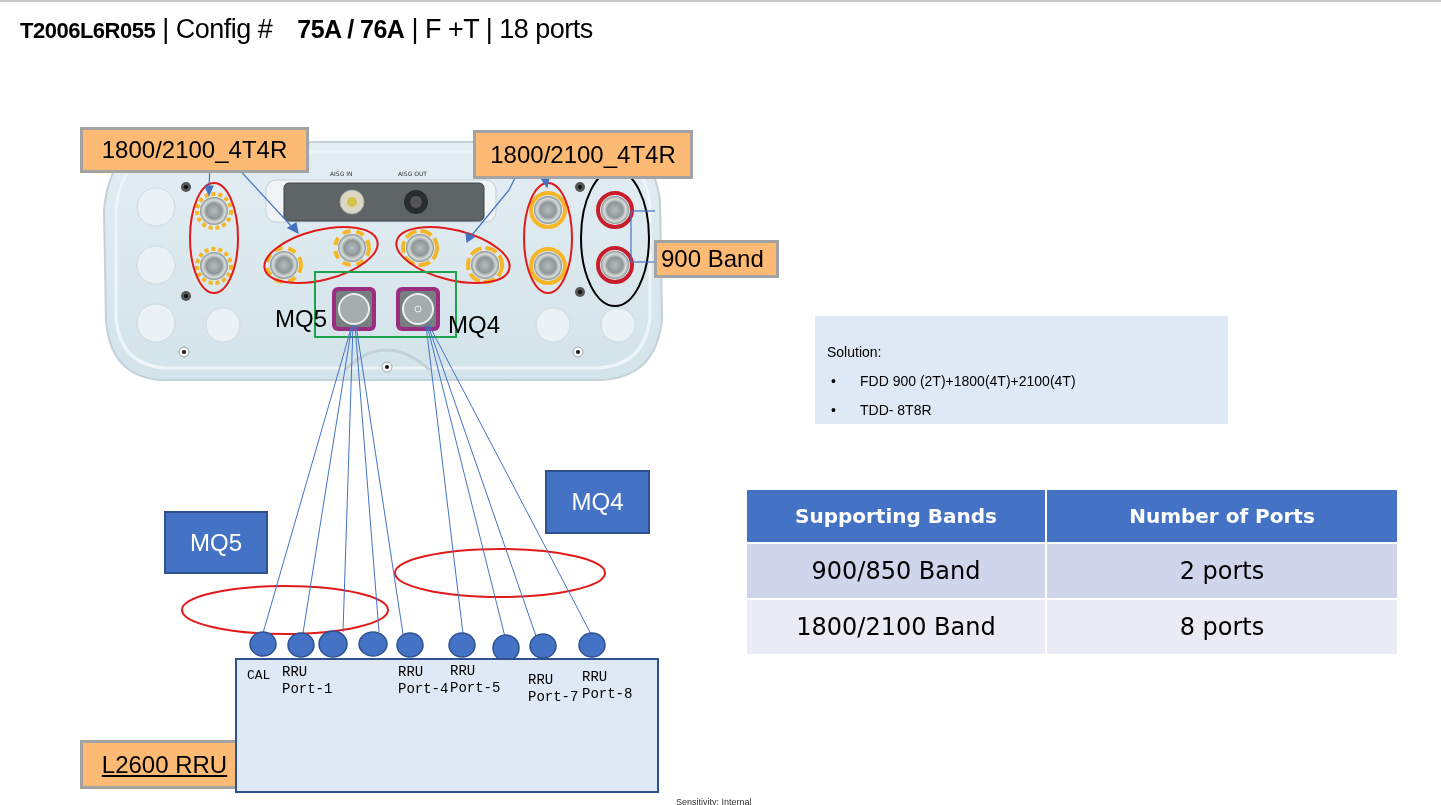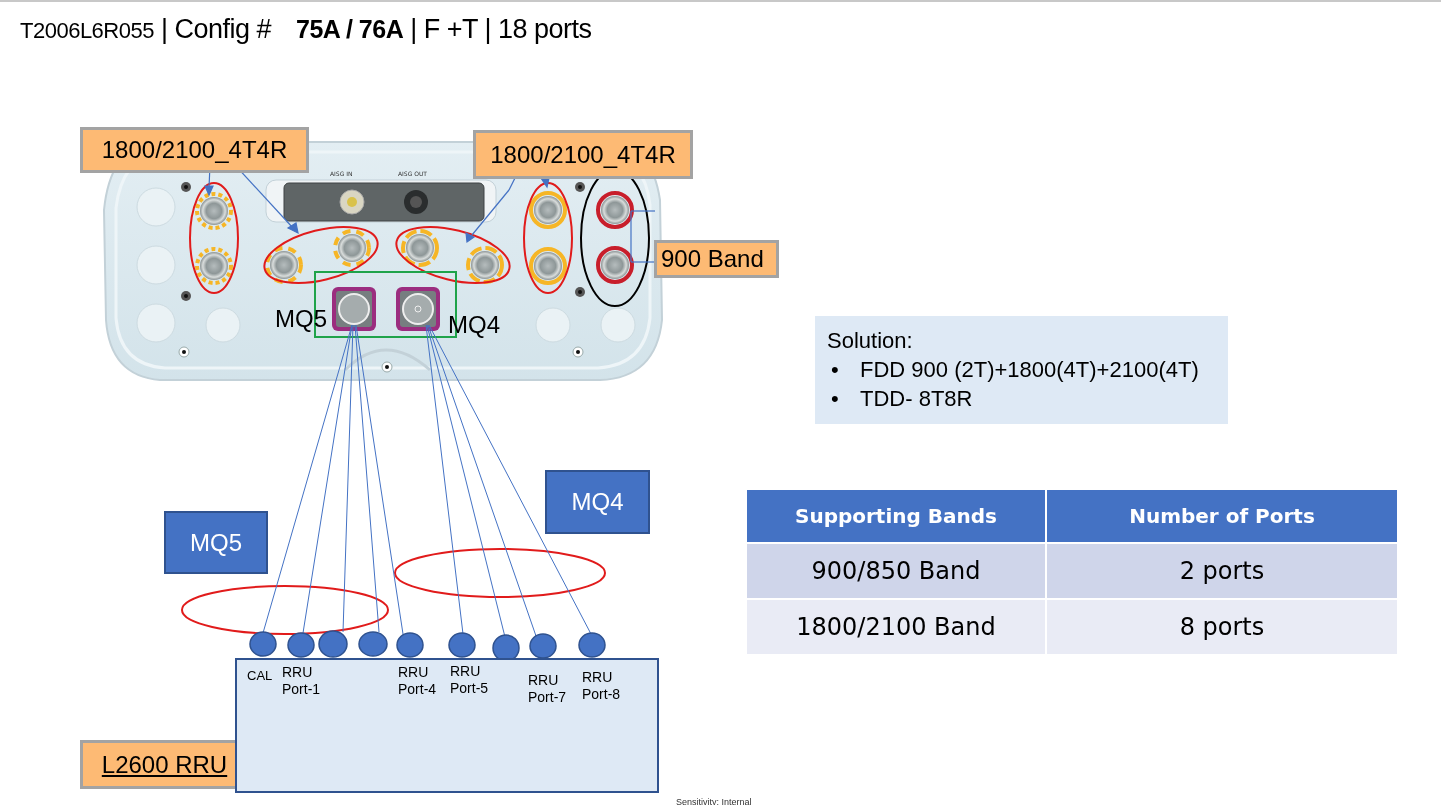--- a/index.html
+++ b/index.html
@@ -1,31 +1,31 @@
 <!DOCTYPE html>
 <html><head>
 <meta charset="utf-8">
 <style>
   html, body { margin:0; padding:0; }
   body { width:1441px; height:805px; position:relative; background:#ffffff; overflow:hidden;
          font-family:"Liberation Sans", sans-serif; color:#000; }
   .topline { position:absolute; left:0; top:0; width:1441px; height:2px; background:#c8c8c8; }
   .title { position:absolute; left:20px; top:14px; font-size:27px; white-space:nowrap; letter-spacing:-0.5px; }
-  .title .code { font-weight:normal; font-size:22px; }
+  .title .code { font-weight:bold; font-size:22px; }
   .title .cfg { font-weight:bold; font-size:25px; margin-left:18px; }
   .callout { position:absolute; border:3px solid #a3a3a3; background:#fdba74; font-size:24px; display:flex; align-items:center; justify-content:center; white-space:nowrap;margin-top:27px; }
   .diagram { position:absolute; left:0; top:0; }
-  .solution { position:absolute; left:815px; top:316px; width:413px; height:108px; background:#dee9f5; font-size:22px; padding:10px 12px; box-sizing:border-box; line-height:29px; }
+  .solution { position:absolute; left:815px; top:316px; width:413px; height:108px; background:#dee9f5; font-size:14px; padding:22px 12px; box-sizing:border-box; line-height:29px; }
   .solution ul { margin:0; padding:0; list-style:none; }
   .solution li { position:relative; padding-left:33px; }
   .solution li::before { content:"•"; position:absolute; left:4px; }
   .bluebox { position:absolute; background:#4472c4; border:2px solid #2f528f; color:#fff; font-size:24px; display:flex; align-items:center; justify-content:center; box-sizing:border-box; }
   .rru { position:absolute; left:235px; top:658px; width:424px; height:135px; background:#dee9f5; border:2px solid #2f528f; box-sizing:border-box; }
   .rru-name { position:absolute; left:0; right:0; top:86px; text-align:center; font-size:24px; }
-  .plabel { position:absolute; font-size:14px; line-height:17px; }
+  .plabel { position:absolute; font-size:14px; line-height:17px;font-family:Liberation Mono, monospace; }
   .mqlabel { position:absolute; font-size:24px; }
   table.bands { position:absolute; left:747px; top:490px; width:652px; border-collapse:collapse; font-family:"DejaVu Sans", sans-serif; }
   table.bands th { background:#4472c4; color:#fff; font-size:20px; height:50px; font-weight:bold; border-right:2px solid #fff; }
   table.bands td { font-size:24px; text-align:center; height:52px; border-top:2px solid #fff; border-right:2px solid #fff; }
   table.bands tr.odd td { background:#cfd5ea; }
   table.bands tr.even td { background:#e9ebf5; }
   .footer { position:absolute; left:676px; top:797px; font-size:9px; color:#333; white-space:nowrap; }
 </style>
 </head>
 <body>

